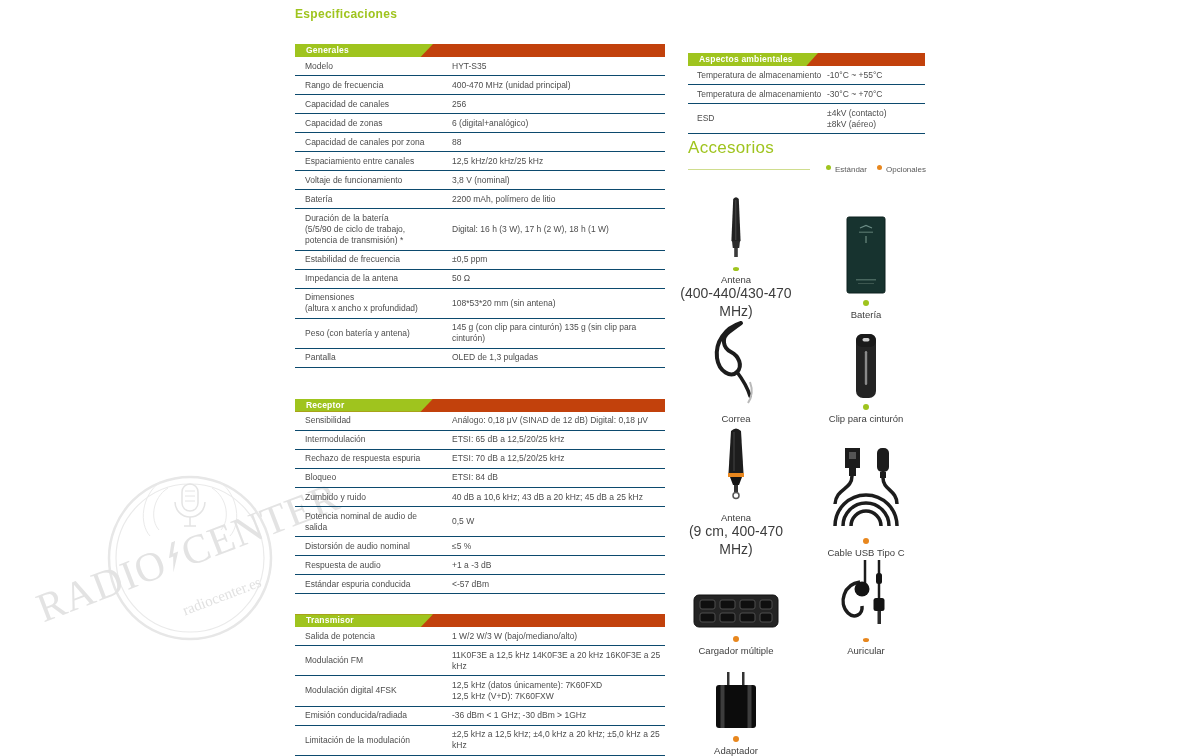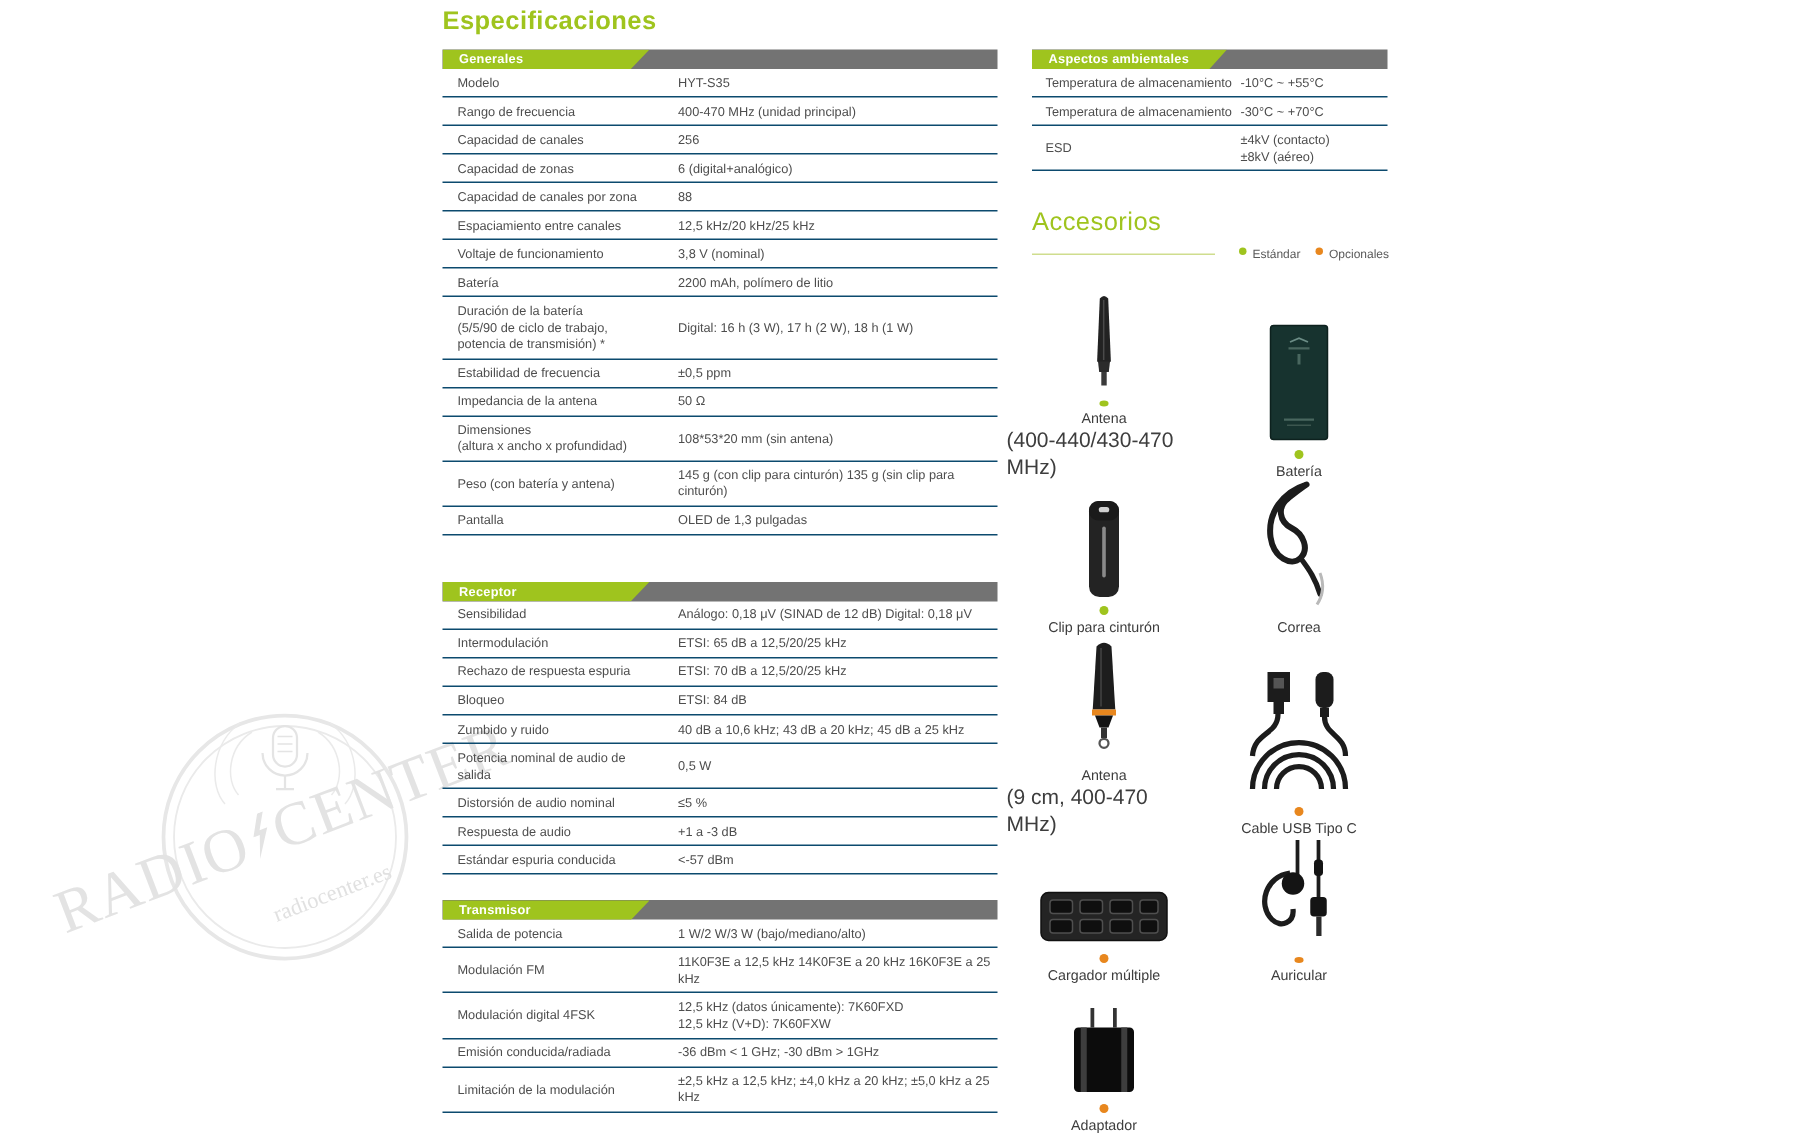--- a/index.html
+++ b/index.html
@@ -21,23 +21,23 @@
     white-space:nowrap;
   }
   .wm-url {
     position:absolute; left:96px; top:160px; width:160px; text-align:center;
     font-family:"Liberation Serif","DejaVu Serif",serif;
     font-size:15px; color:#e1e1e1; transform:rotate(-21deg);
   }
 
   
   .left-col { position:absolute; left:295px; top:0; width:370px; }
-  .page-title { font-size:17px; line-height:20px; font-weight:bold; color:var(--green); margin:4px 0 9px 0; letter-spacing:.3px; }
-
-  .banner-row { position:relative; height:13px; background:#737373; }
+  .page-title { font-size:12px; line-height:20px; font-weight:bold; color:var(--green); margin:4px 0 9px 0; letter-spacing:.3px; }
+
+  .banner-row { position:relative; height:13px; background:#c2410c;margin-top:20px; }
   .banner-flag {
     position:absolute; left:0; top:0; height:13px; line-height:13px; width:138px;
     background:var(--green); color:#fff; font-size:8.5px; font-weight:bold;
     padding-left:11px; clip-path:polygon(0 0,100% 0,91% 100%,0 100%);
     letter-spacing:.2px;
   }
   .row { display:flex; align-items:center; border-bottom:1px solid #0c4a6e; padding:3.5px 0; font-size:8.5px; line-height:1.3; }
   .cell.label { width:142px; flex:none; padding-left:10px; white-space:pre-line; }
   .cell.value { flex:1; padding-left:15px; white-space:pre-line; }
   #spec-sections section:nth-child(2) { margin-top:31px; }
@@ -53,21 +53,21 @@
   .acc-title { position:absolute; left:688px; top:138px; margin:0; font-size:17px; line-height:20px; font-weight:normal; color:var(--green); letter-spacing:.3px; }
   .legend { position:absolute; left:688px; top:163px; width:238px; height:12px; display:flex; align-items:center; font-size:8px; color:#5a5a5a; }
   .legend-line { flex:1; height:1px; background:#cfdd8e; margin-right:6px; }
   .legend-item { display:flex; margin-left:10px; white-space:nowrap; }
   .dot { width:5px; height:5px; border-radius:50%; margin-right:4px; flex:none; }
   .dot.standard, .acc-dot.standard { background:var(--green); }
   .dot.optional, .acc-dot.optional { background:var(--orange); }
 
   #acc-grid { position:absolute; left:671px; top:195px; width:260px;
     display:grid; grid-template-columns:130px 130px; grid-template-rows:127px 104px 134px 98px 100px; }
-  .acc-item { display:flex; flex-direction:column; align-items:center; justify-content:flex-end; padding-bottom:2px; text-align:left; }
+  .acc-item { display:flex; flex-direction:column; align-items:center; justify-content:flex-end; padding-bottom:2px; text-align:center; }
   .acc-dot { width:6px; height:6px; border-radius:50%; margin:6px 0 3px; }
   .acc-name { font-size:9.5px; color:#3d3d3d; line-height:1.2; }
   .acc-sub { font-size:14px; color:#3d3d3d; line-height:1.25; }
   .icon-box { display:flex; align-items:flex-end; justify-content:center; }
 </style>
 </head>
 <body>
 
 <div class="watermark">
   <svg width="290" height="250" viewBox="0 0 290 250" fill="none">
@@ -287,40 +287,40 @@
           <rect x="19" y="20" width="2" height="7" fill="#49675f"></rect>
           <rect x="10" y="63" width="20" height="1.5" fill="#49675f"></rect>
           <rect x="12" y="67" width="16" height="1" fill="#3c564f"></rect>
         </svg>
       </div>
       <span class="acc-dot standard"></span>
       <div class="acc-name">Batería</div>
     </div>
     <div class="acc-item">
       <div class="icon-box">
+        <svg width="58" height="84" viewBox="0 0 58 84" fill="none">
+          <path d="M34 3 C18 8 8 22 10 38 C12 52 24 58 30 52 C36 46 32 36 24 32 C16 28 14 18 22 12 C27 8 31 5 34 3 Z" stroke="#1c1c1c" stroke-width="4" stroke-linejoin="round"></path>
+          <path d="M30 52 C36 60 40 66 43 76" stroke="#1c1c1c" stroke-width="3.5" stroke-linecap="round"></path>
+          <path d="M43 62 C46 70 45 77 41 83" stroke="#b9b9b9" stroke-width="2"></path>
+        </svg>
+      </div>
+      <span class="acc-dot standard"></span>
+      <div class="acc-name">Correa</div>
+    </div>
+    <div class="acc-item">
+      <div class="icon-box">
         <svg width="24" height="64" viewBox="0 0 24 64">
           <rect x="2" y="0" width="20" height="64" rx="7" fill="#232323"></rect>
           <rect x="2" y="0" width="20" height="13" rx="6" fill="#1a1a1a"></rect>
           <rect x="8.5" y="4" width="7" height="3.5" rx="1.7" fill="#cfcfcf"></rect>
           <rect x="10.8" y="17" width="2.4" height="34" rx="1.2" fill="#8a8a8a"></rect>
         </svg>
       </div>
       <span class="acc-dot standard"></span>
       <div class="acc-name">Clip para cinturón</div>
-    </div>
-    <div class="acc-item">
-      <div class="icon-box">
-        <svg width="58" height="84" viewBox="0 0 58 84" fill="none">
-          <path d="M34 3 C18 8 8 22 10 38 C12 52 24 58 30 52 C36 46 32 36 24 32 C16 28 14 18 22 12 C27 8 31 5 34 3 Z" stroke="#1c1c1c" stroke-width="4" stroke-linejoin="round"></path>
-          <path d="M30 52 C36 60 40 66 43 76" stroke="#1c1c1c" stroke-width="3.5" stroke-linecap="round"></path>
-          <path d="M43 62 C46 70 45 77 41 83" stroke="#b9b9b9" stroke-width="2"></path>
-        </svg>
-      </div>
-      <span class="acc-dot standard"></span>
-      <div class="acc-name">Correa</div>
     </div>
     <div class="acc-item">
       <div class="icon-box">
         <svg width="28" height="78" viewBox="0 0 28 78">
           <path d="M9 6 Q14 1 19 6 L21.5 48 L6.5 48 Z" fill="#1d1d1d"></path>
           <path d="M12 7 L12 46" stroke="#3e3e3e" stroke-width="1.2"></path>
           <rect x="6" y="48" width="16" height="4" fill="#e8871e"></rect>
           <path d="M8 52 L20 52 L17 60 L11 60 Z" fill="#141414"></path>
           <rect x="12" y="60" width="4" height="7" fill="#333"></rect>
           <circle cx="14" cy="70.5" r="3" stroke="#555" stroke-width="1.5" fill="none"></circle>

